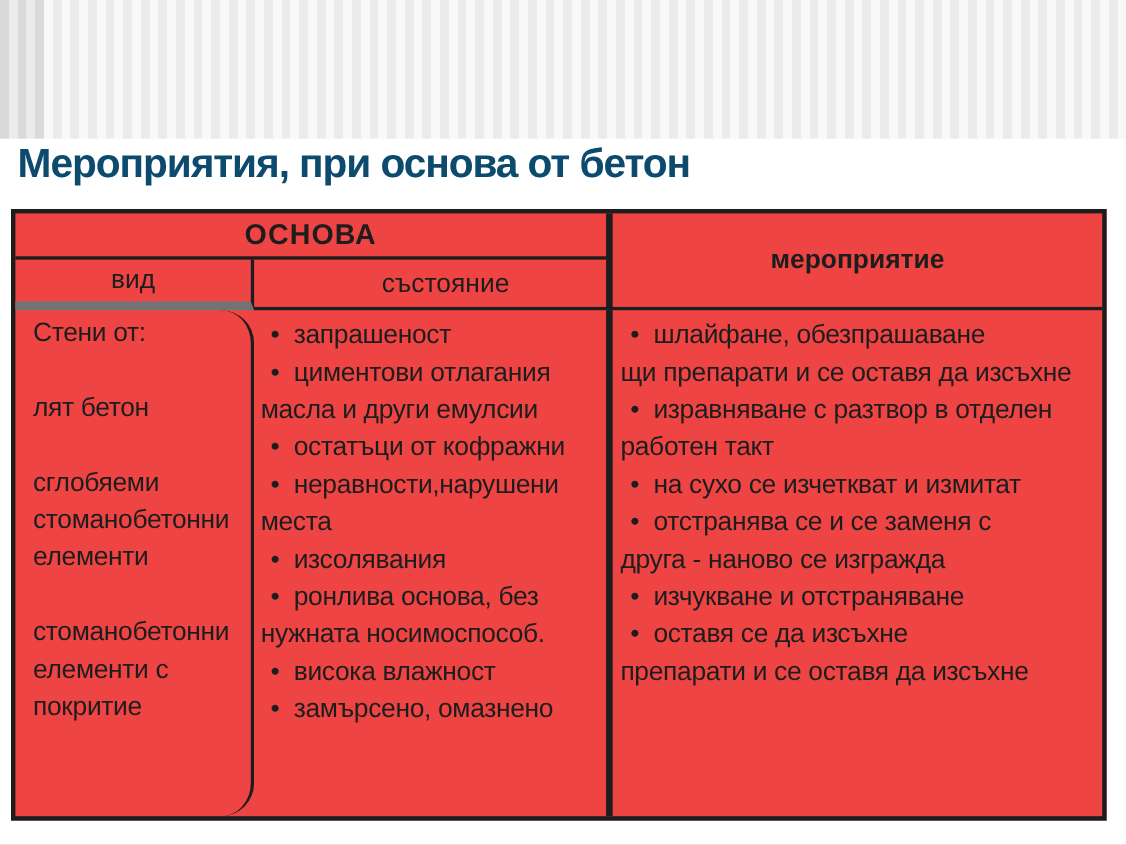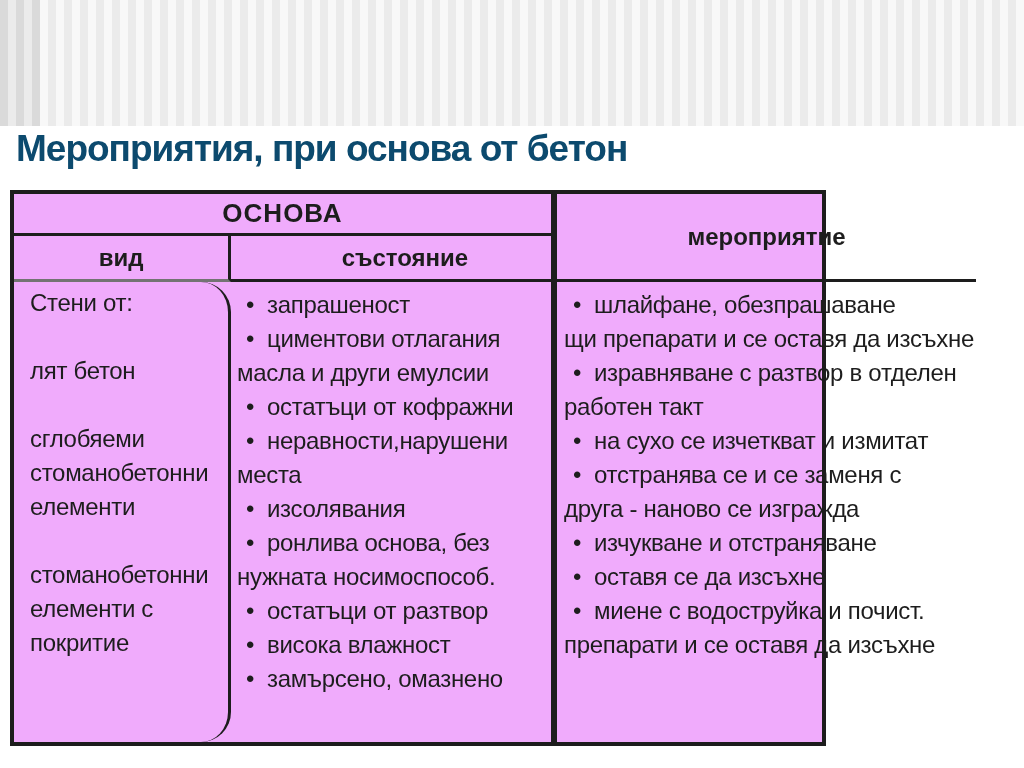--- a/index.html
+++ b/index.html
@@ -19,50 +19,50 @@
     background:repeating-linear-gradient(to right,#dadada 0 8px,#ebebeb 8px 16px);
   }
   
   .slide-title{
     position:absolute;left:16px;top:128px;
     font-size:37px;font-weight:bold;letter-spacing:-1px;
     color:#0c4a6e;white-space:nowrap;
   }
   
   .tbl{
-    position:absolute;left:10px;top:190px;width:816px;height:556px;
-    box-sizing:border-box;border:4px solid #1d1d1d;background:#f0abfc;
+    position:absolute;left:10px;top:190px;width:996px;height:556px;
+    box-sizing:border-box;border:4px solid #1d1d1d;background:#ef4444;
     display:grid;
     grid-template-columns:217px 320px 1fr;
     grid-template-rows:42px 46px 1fr;
   }
   .cell{box-sizing:border-box;}
   .c-osnova{
     grid-column:1 / 3;grid-row:1;
     border-bottom:3px solid #1d1d1d;
     display:flex;align-items:center;justify-content:center;
     font-size:26px;font-weight:bold;letter-spacing:1px;
   }
   .c-measure-h{
     grid-column:3;grid-row:1 / 3;
     border-left:6px solid #1d1d1d;border-bottom:3px solid #1d1d1d;
     display:flex;align-items:center;justify-content:center;
     font-size:24px;font-weight:bold;
   }
   .c-vid{
     grid-column:1;grid-row:2;
-    border-right:3px solid #1d1d1d;border-bottom:3px solid #737373;
+    border-right:3px solid #1d1d1d;border-bottom:8px solid #737373;
     display:flex;align-items:center;justify-content:center;
-    font-size:24px;font-weight:bold;
+    font-size:24px;font-weight:normal;
   }
   .c-sast{
     grid-column:2;grid-row:2;
     border-bottom:3px solid #1d1d1d;
     display:flex;align-items:center;justify-content:center;
-    font-size:24px;font-weight:bold;padding-left:28px;
+    font-size:24px;font-weight:normal;padding-left:28px;
   }
   .b-vid{
     grid-column:1;grid-row:3;
     border-right:3px solid #1d1d1d;
     padding:4px 4px 0 16px;
     border-radius:30px;
   }
   .b-sast{
     grid-column:2;grid-row:3;
     padding:6px 2px 0 6px;
@@ -114,32 +114,30 @@
   <div class="cell b-sast">
     <div class="line"><span class="bullet">•</span><span>запрашеност</span></div>
     <div class="line"><span class="bullet">•</span><span>циментови отлагания</span></div>
     <div class="line">масла и други емулсии</div>
     <div class="line"><span class="bullet">•</span><span>остатъци от кофражни</span></div>
     <div class="line"><span class="bullet">•</span><span>неравности,нарушени</span></div>
     <div class="line">места</div>
     <div class="line"><span class="bullet">•</span><span>изсолявания</span></div>
     <div class="line"><span class="bullet">•</span><span>ронлива основа, без</span></div>
     <div class="line">нужната носимоспособ.</div>
-    <div class="line"><span class="bullet">•</span><span>остатъци от разтвор</span></div>
     <div class="line"><span class="bullet">•</span><span>висока влажност</span></div>
     <div class="line"><span class="bullet">•</span><span>замърсено, омазнено</span></div>
   </div>
 
   <div class="cell b-measure">
     <div class="line"><span class="bullet">•</span><span>шлайфане, обезпрашаване</span></div>
     <div class="line">щи препарати и се оставя да изсъхне</div>
     <div class="line"><span class="bullet">•</span><span>изравняване с разтвор в отделен</span></div>
     <div class="line">работен такт</div>
     <div class="line"><span class="bullet">•</span><span>на сухо се изчеткват и измитат</span></div>
     <div class="line"><span class="bullet">•</span><span>отстранява се и се заменя с</span></div>
     <div class="line">друга - наново се изгражда</div>
     <div class="line"><span class="bullet">•</span><span>изчукване и отстраняване</span></div>
     <div class="line"><span class="bullet">•</span><span>оставя се да изсъхне</span></div>
-    <div class="line"><span class="bullet">•</span><span>миене с водоструйка и почист.</span></div>
     <div class="line">препарати и се оставя да изсъхне</div>
   </div>
 
 </div>
 
 </body></html>

